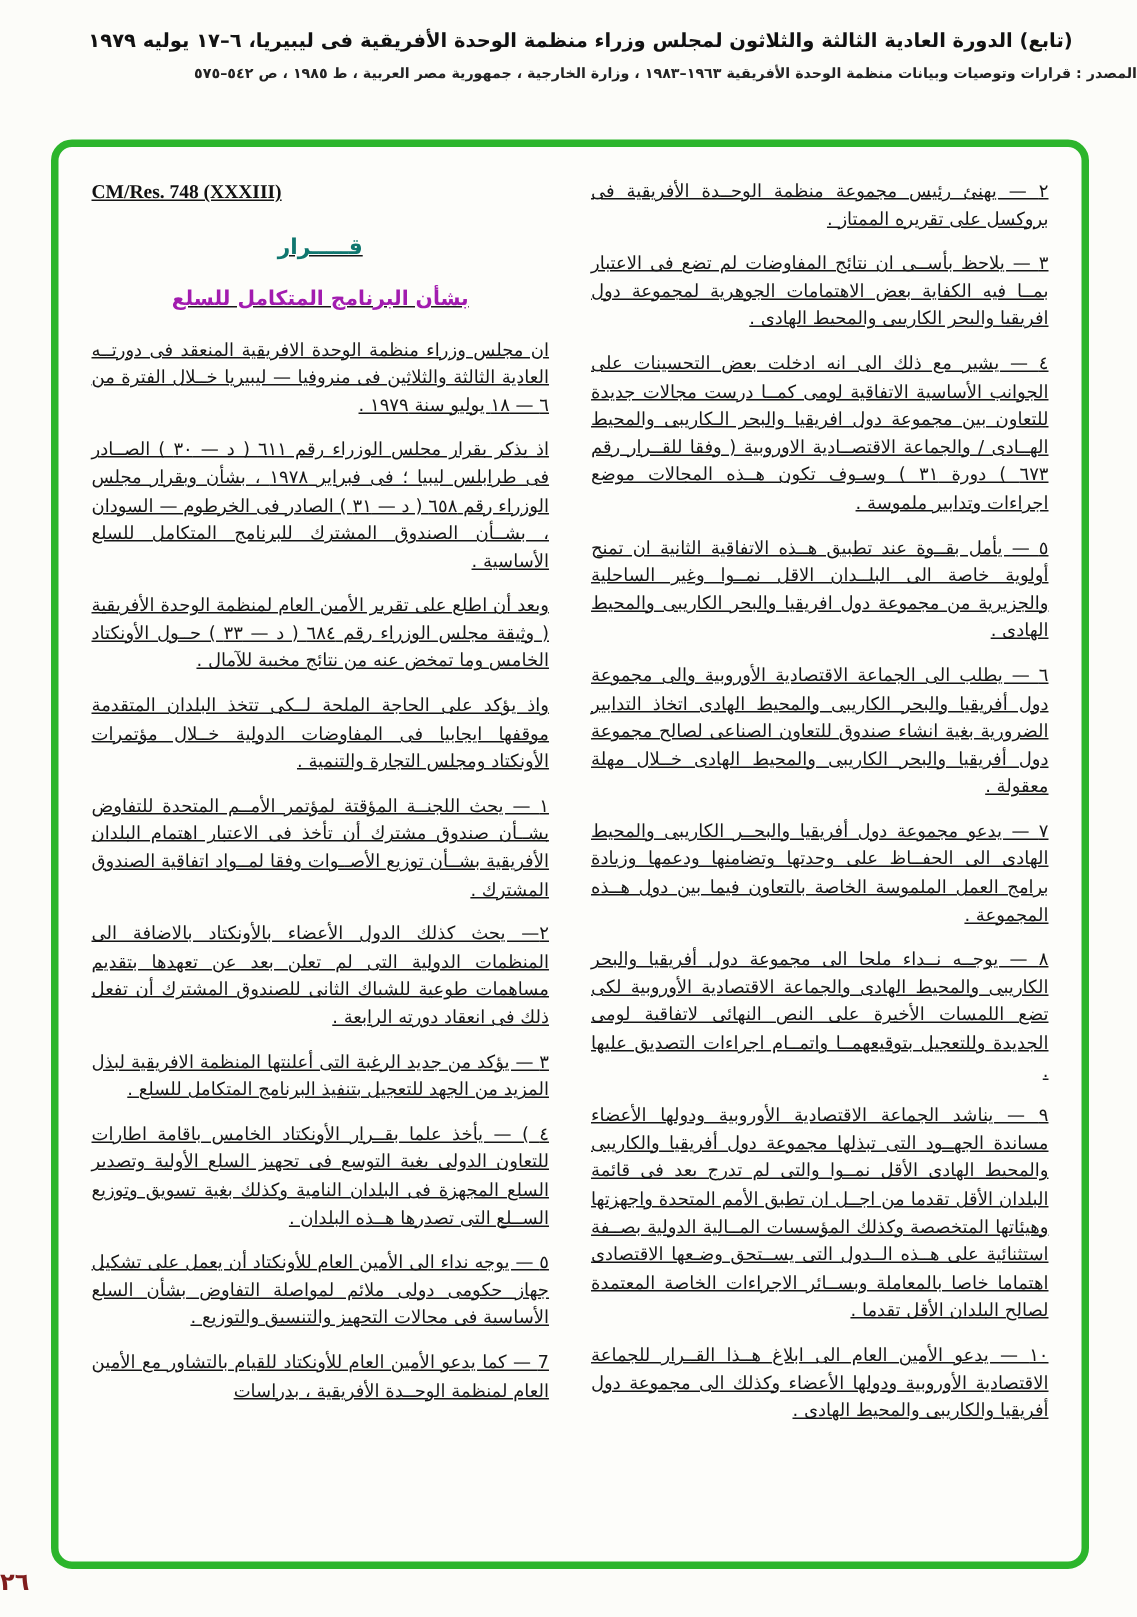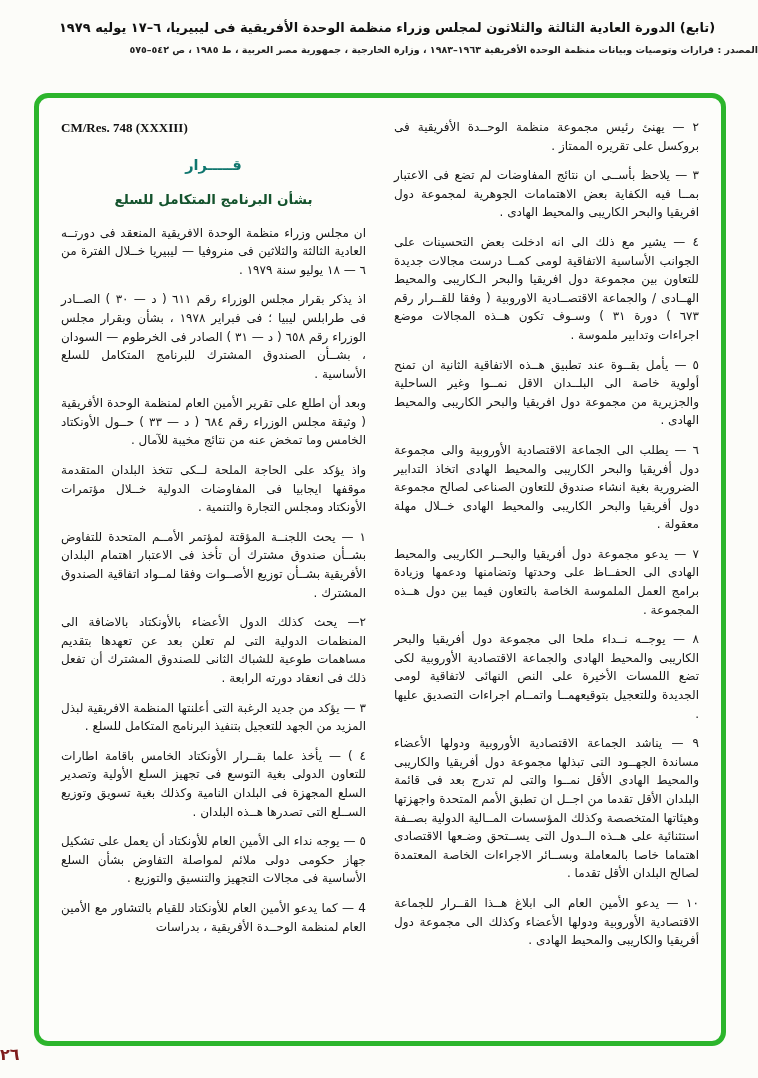--- a/index.html
+++ b/index.html
@@ -45,20 +45,21 @@
     gap:28px;
     height:100%;
   }
   .col {
     flex:1 1 0;
     direction:rtl;
     text-align:justify;
     font-size:12px;
     line-height:1.55;
     color:#161616;
+    text-decoration:underline;
   }
   .col .para { margin-bottom:11px; }
   .col .para:last-child { margin-bottom:0; }
   
   .doc-ref {
     direction:ltr;
     text-align:left;
     font-family:"Liberation Serif", serif;
     font-weight:bold;
     font-size:13px;
@@ -70,21 +71,21 @@
     font-weight:bold;
     font-size:14.5px;
     margin-bottom:12px;
     color:#0f766e;
   }
   .res-subtitle {
     text-align:center;
     font-weight:bold;
     font-size:13.5px;
     margin-bottom:14px;
-    color:#14532d;
+    color:#a21caf;
   }
   
   .page-number {
     position:absolute;
     bottom:14px; left:0; right:0;
     text-align:left;
     font-size:16px;
     font-weight:bold;
     color:#7f1d1d;
   }
@@ -140,21 +141,21 @@
             <p class="para">١ — يحث اللجنــة المؤقتة لمؤتمر الأمــم المتحدة للتفاوض بشــأن صندوق مشترك أن تأخذ فى الاعتبار اهتمام البلدان الأفريقية بشــأن توزيع الأصــوات وفقا لمــواد اتفاقية الصندوق المشترك .</p>
 
             <p class="para">٢— يحث كذلك الدول الأعضاء بالأونكتاد بالاضافة الى المنظمات الدولية التى لم تعلن بعد عن تعهدها بتقديم مساهمات طوعية للشباك الثانى للصندوق المشترك أن تفعل ذلك فى انعقاد دورته الرابعة .</p>
 
             <p class="para">٣ — يؤكد من جديد الرغبة التى أعلنتها المنظمة الافريقية لبذل المزيد من الجهد للتعجيل بتنفيذ البرنامج المتكامل للسلع .</p>
 
             <p class="para">٤ ) — يأخذ علما بقــرار الأونكتاد الخامس باقامة اطارات للتعاون الدولى بغية التوسع فى تجهيز السلع الأولية وتصدير السلع المجهزة فى البلدان النامية وكذلك بغية تسويق وتوزيع الســلع التى تصدرها هــذه البلدان .</p>
 
             <p class="para">٥ — يوجه نداء الى الأمين العام للأونكتاد أن يعمل على تشكيل جهاز حكومى دولى ملائم لمواصلة التفاوض بشأن السلع الأساسية فى مجالات التجهيز والتنسيق والتوزيع .</p>
 
-            <p class="para">4 — كما يدعو الأمين العام للأونكتاد للقيام بالتشاور مع الأمين العام لمنظمة الوحــدة الأفريقية ، بدراسات</p>
+            <p class="para">7 — كما يدعو الأمين العام للأونكتاد للقيام بالتشاور مع الأمين العام لمنظمة الوحــدة الأفريقية ، بدراسات</p>
           </div>
       </div>
 
     </div>
   </div>
 
   <div class="page-number">٢٦</div>
 
 </div>
 

